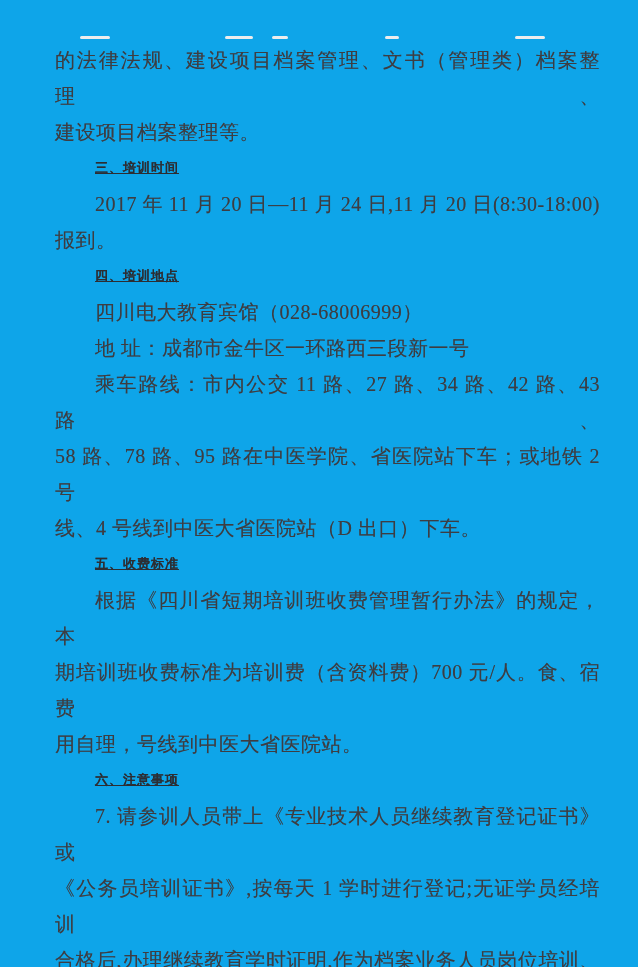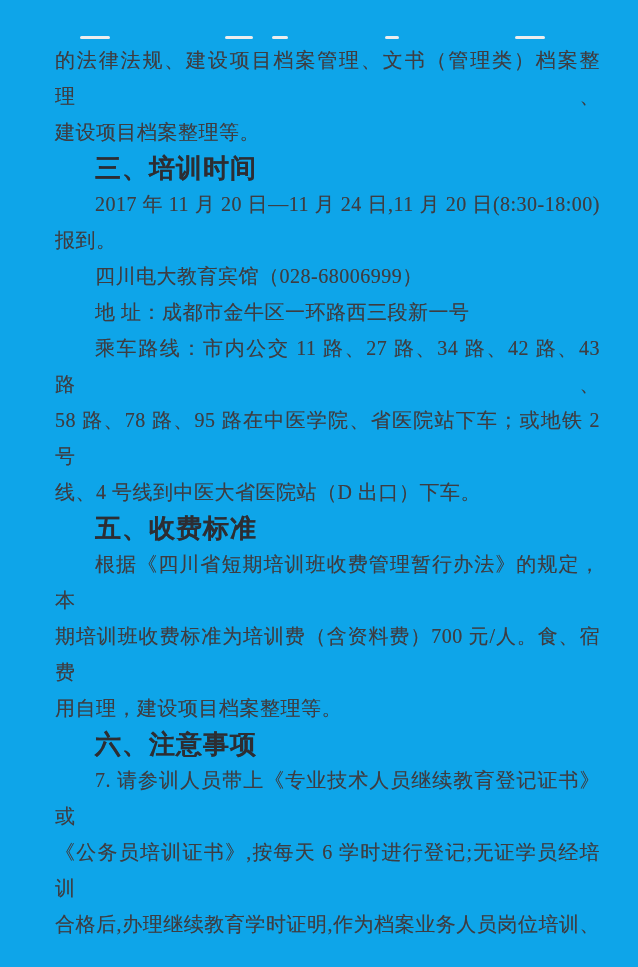--- a/index.html
+++ b/index.html
@@ -44,26 +44,27 @@
   .j {
     white-space: normal;
     text-align: justify;
     text-align-last: justify;
     text-justify: inter-character;
   }
   .ind { text-indent: 40px; }
   .heading {
     font-family: "Liberation Sans", "DejaVu Sans", sans-serif;
     font-weight: 700;
-    font-size: 26px;
+    font-size: 13px;
     line-height: 36px;
     color: #2d2d32;
     text-indent: 40px;
     letter-spacing: 1px;
     text-shadow: 0 0 0.5px rgba(45,45,50,0.6);
+    text-decoration: underline;
   }
 </style>
 </head>
 <body>
 
 <div class="page">
   <div class="artifact a1"></div>
   <div class="artifact a2"></div>
   <div class="artifact a3"></div>
   <div class="artifact a4"></div>
@@ -71,30 +72,31 @@
 
   <div class="content">
 
     <p class="line j">的法律法规、建设项目档案管理、文书（管理类）档案整理、</p>
     <p class="line">建设项目档案整理等。</p>
 
     <h2 class="line heading">三、培训时间</h2>
     <p class="line ind j">2017 年 11 月 20 日—11 月 24 日,11 月 20 日(8:30-18:00)</p>
     <p class="line">报到。</p>
 
+    <h2 class="line heading">四、培训地点</h2>
     <p class="line ind">四川电大教育宾馆（028-68006999）</p>
     <p class="line ind">地 址：成都市金牛区一环路西三段新一号</p>
     <p class="line ind j">乘车路线：市内公交 11 路、27 路、34 路、42 路、43 路、</p>
     <p class="line j">58 路、78 路、95 路在中医学院、省医院站下车；或地铁 2 号</p>
     <p class="line">线、4 号线到中医大省医院站（D 出口）下车。</p>
 
     <h2 class="line heading">五、收费标准</h2>
     <p class="line ind j">根据《四川省短期培训班收费管理暂行办法》的规定，本</p>
     <p class="line j">期培训班收费标准为培训费（含资料费）700 元/人。食、宿费</p>
-    <p class="line">用自理，建设项目档案整理等。</p>
+    <p class="line">用自理，号线到中医大省医院站。</p>
 
     <h2 class="line heading">六、注意事项</h2>
     <p class="line ind j">7. 请参训人员带上《专业技术人员继续教育登记证书》或</p>
-    <p class="line j">《公务员培训证书》,按每天 6 学时进行登记;无证学员经培训</p>
+    <p class="line j">《公务员培训证书》,按每天 1 学时进行登记;无证学员经培训</p>
     <p class="line j">合格后,办理继续教育学时证明,作为档案业务人员岗位培训、</p>
 
   </div>
 </div>
 
 </body></html>

